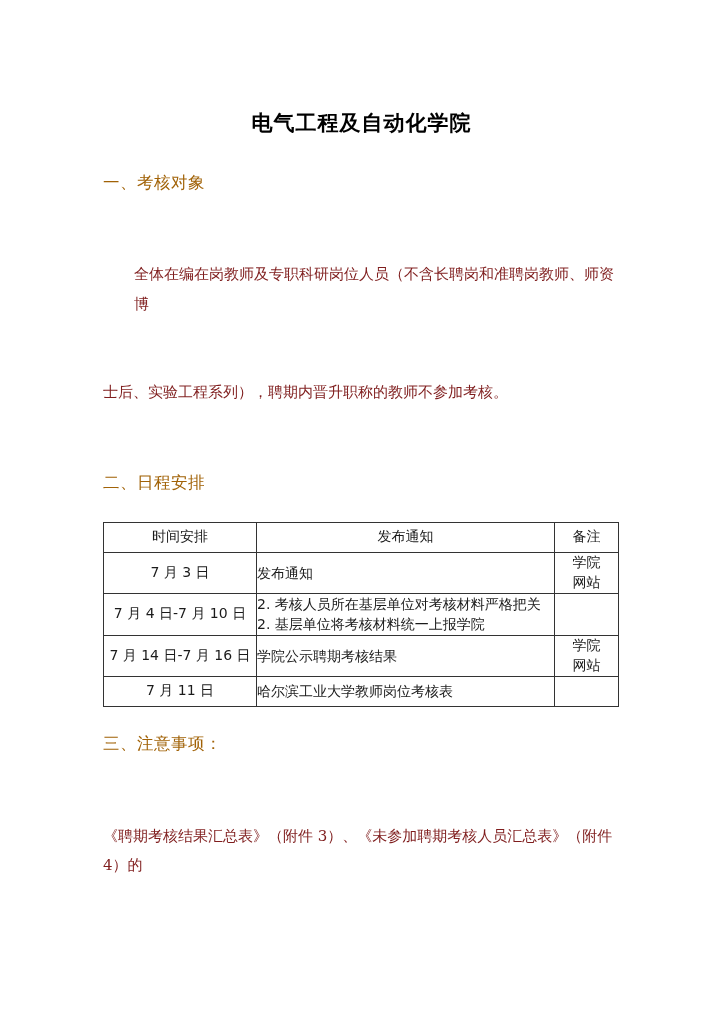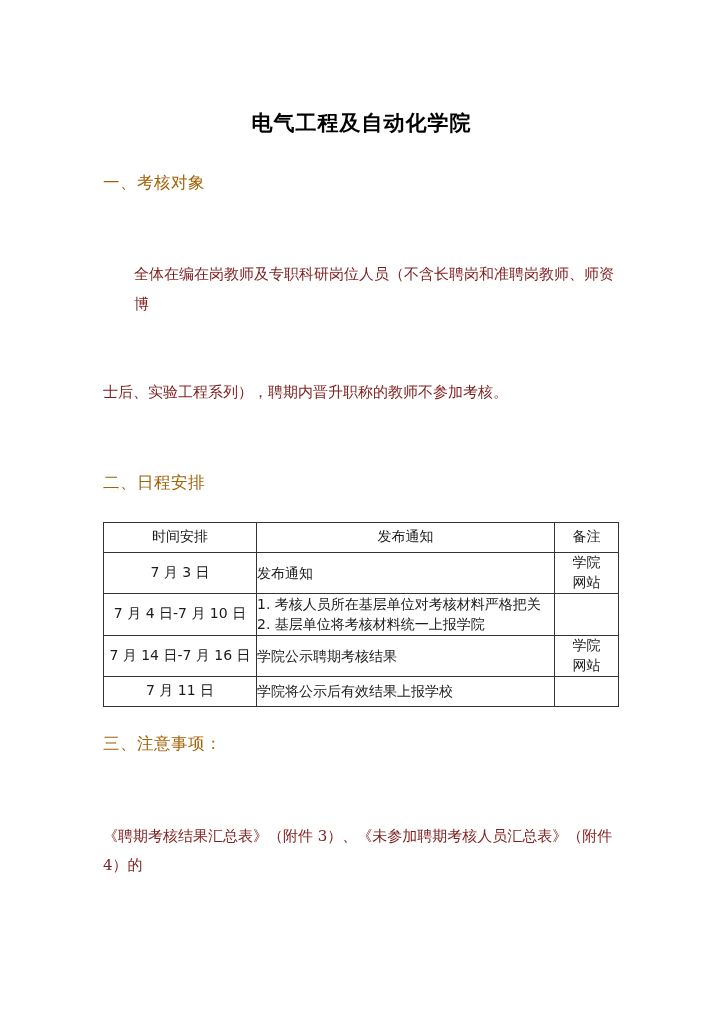--- a/index.html
+++ b/index.html
@@ -117,39 +117,39 @@
             <div class="cell-line">发布通知</div>
           </td>
           <td class="note">
             <div class="cell-line">学院</div>
             <div class="cell-line">网站</div>
           </td>
         </tr>
         <tr class="r1">
           <td class="time">7 月 4 日-7 月 10 日</td>
           <td class="cont">
-            <div class="cell-line">1. 考核人员所在基层单位对考核材料严格把关</div>
+            <div class="cell-line">2. 考核人员所在基层单位对考核材料严格把关</div>
             <div class="cell-line">2. 基层单位将考核材料统一上报学院</div>
           </td>
           <td class="note"></td>
         </tr>
         <tr class="r3">
           <td class="time">7 月 14 日-7 月 16 日</td>
           <td class="cont">
             <div class="cell-line">学院公示聘期考核结果</div>
           </td>
           <td class="note">
             <div class="cell-line">学院</div>
             <div class="cell-line">网站</div>
           </td>
         </tr>
         <tr class="r4">
           <td class="time">7 月 11 日</td>
           <td class="cont">
-            <div class="cell-line">学院将公示后有效结果上报学校</div>
+            <div class="cell-line">哈尔滨工业大学教师岗位考核表</div>
           </td>
           <td class="note"></td>
         </tr>
       </tbody>
     </table>
 
     <div class="sec-heading h-s3">三、注意事项：</div>
     <div class="para p-s3">
       <div class="line">《聘期考核结果汇总表》（附件 3）、《未参加聘期考核人员汇总表》（附件 4）的</div>
       

